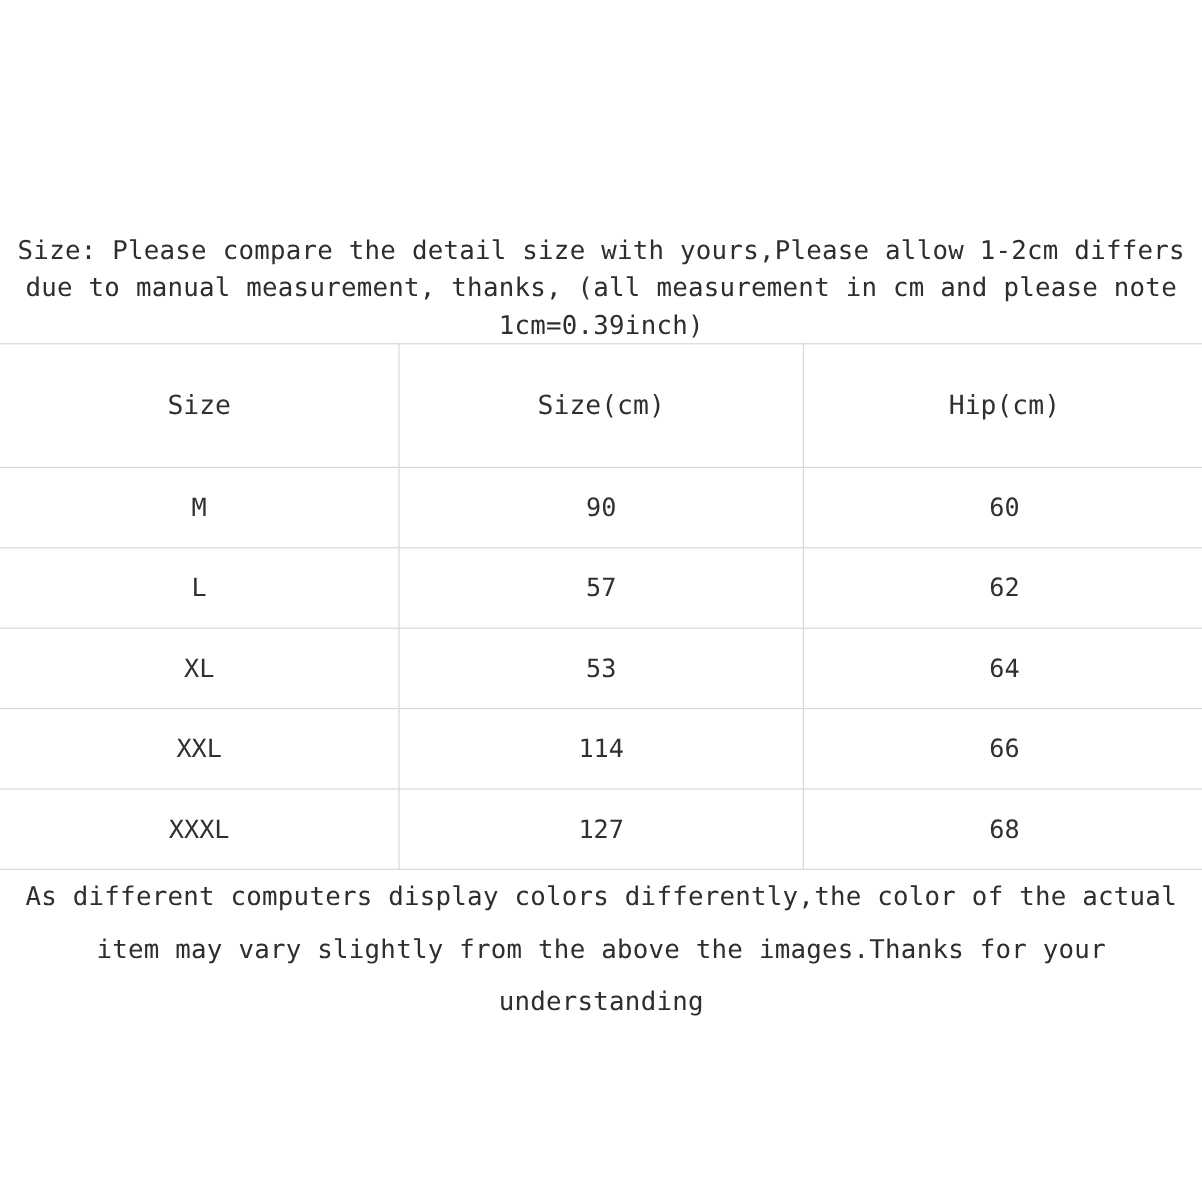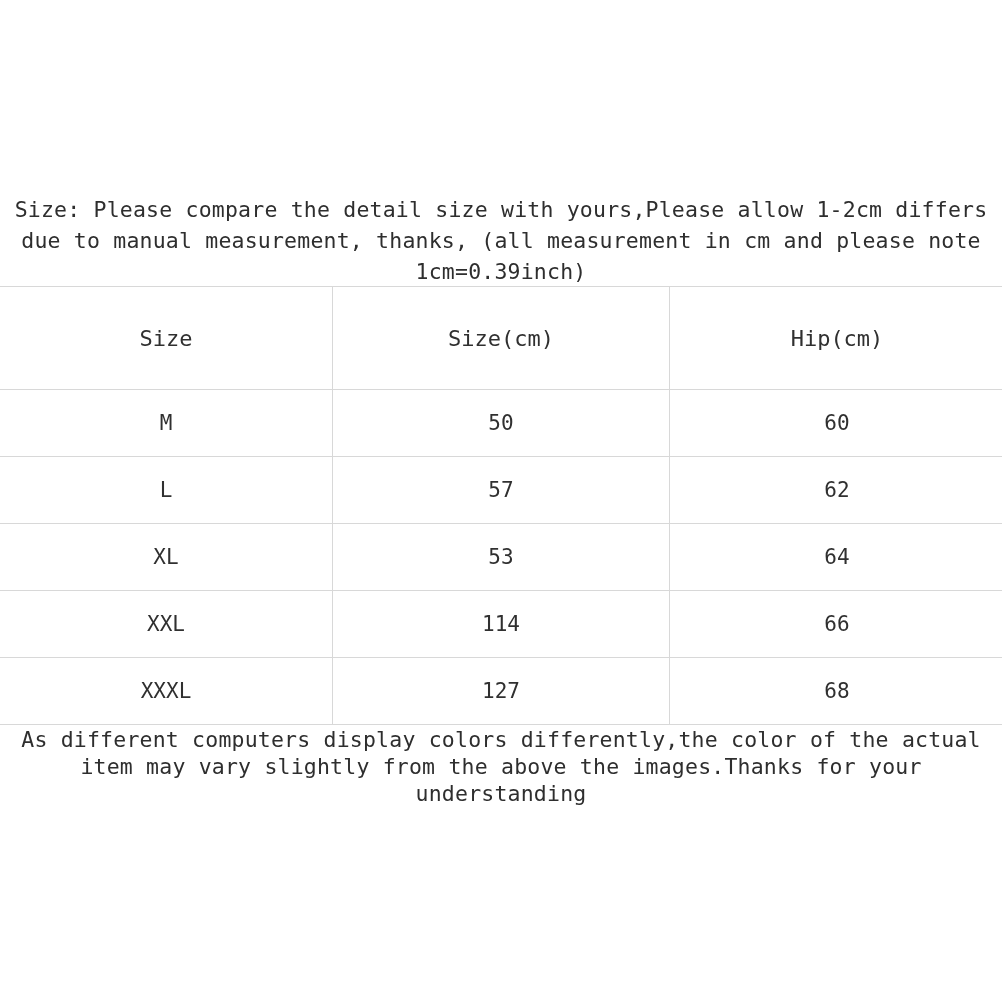--- a/index.html
+++ b/index.html
@@ -65,21 +65,21 @@
   table.size-table td:first-child { border-left: none; }
   table.size-table td:last-child { border-right: none; }
 
   .note-bottom {
     position: absolute;
     top: 726px;
     left: 8px;
     width: 986px;
     text-align: center;
     font-size: 21.5px;
-    line-height: 27px;
+    line-height: 44px;
     letter-spacing: 0.2px;
     color: #2e2e2e;
     white-space: pre-wrap;
   }
 </style>
 </head>
 <body>
 
 <div class="page">
 
@@ -87,21 +87,21 @@
 
   <table class="size-table">
     <tbody>
       <tr class="header-row">
         <td class="col-size">Size</td>
         <td class="col-bust">Size(cm)</td>
         <td class="col-hip">Hip(cm)</td>
       </tr>
       <tr class="data-row">
         <td class="col-size">M</td>
-        <td class="col-bust">50</td>
+        <td class="col-bust">90</td>
         <td class="col-hip">60</td>
       </tr>
       <tr class="data-row">
         <td class="col-size">L</td>
         <td class="col-bust">57</td>
         <td class="col-hip">62</td>
       </tr>
       <tr class="data-row">
         <td class="col-size">XL</td>
         <td class="col-bust">53</td>

